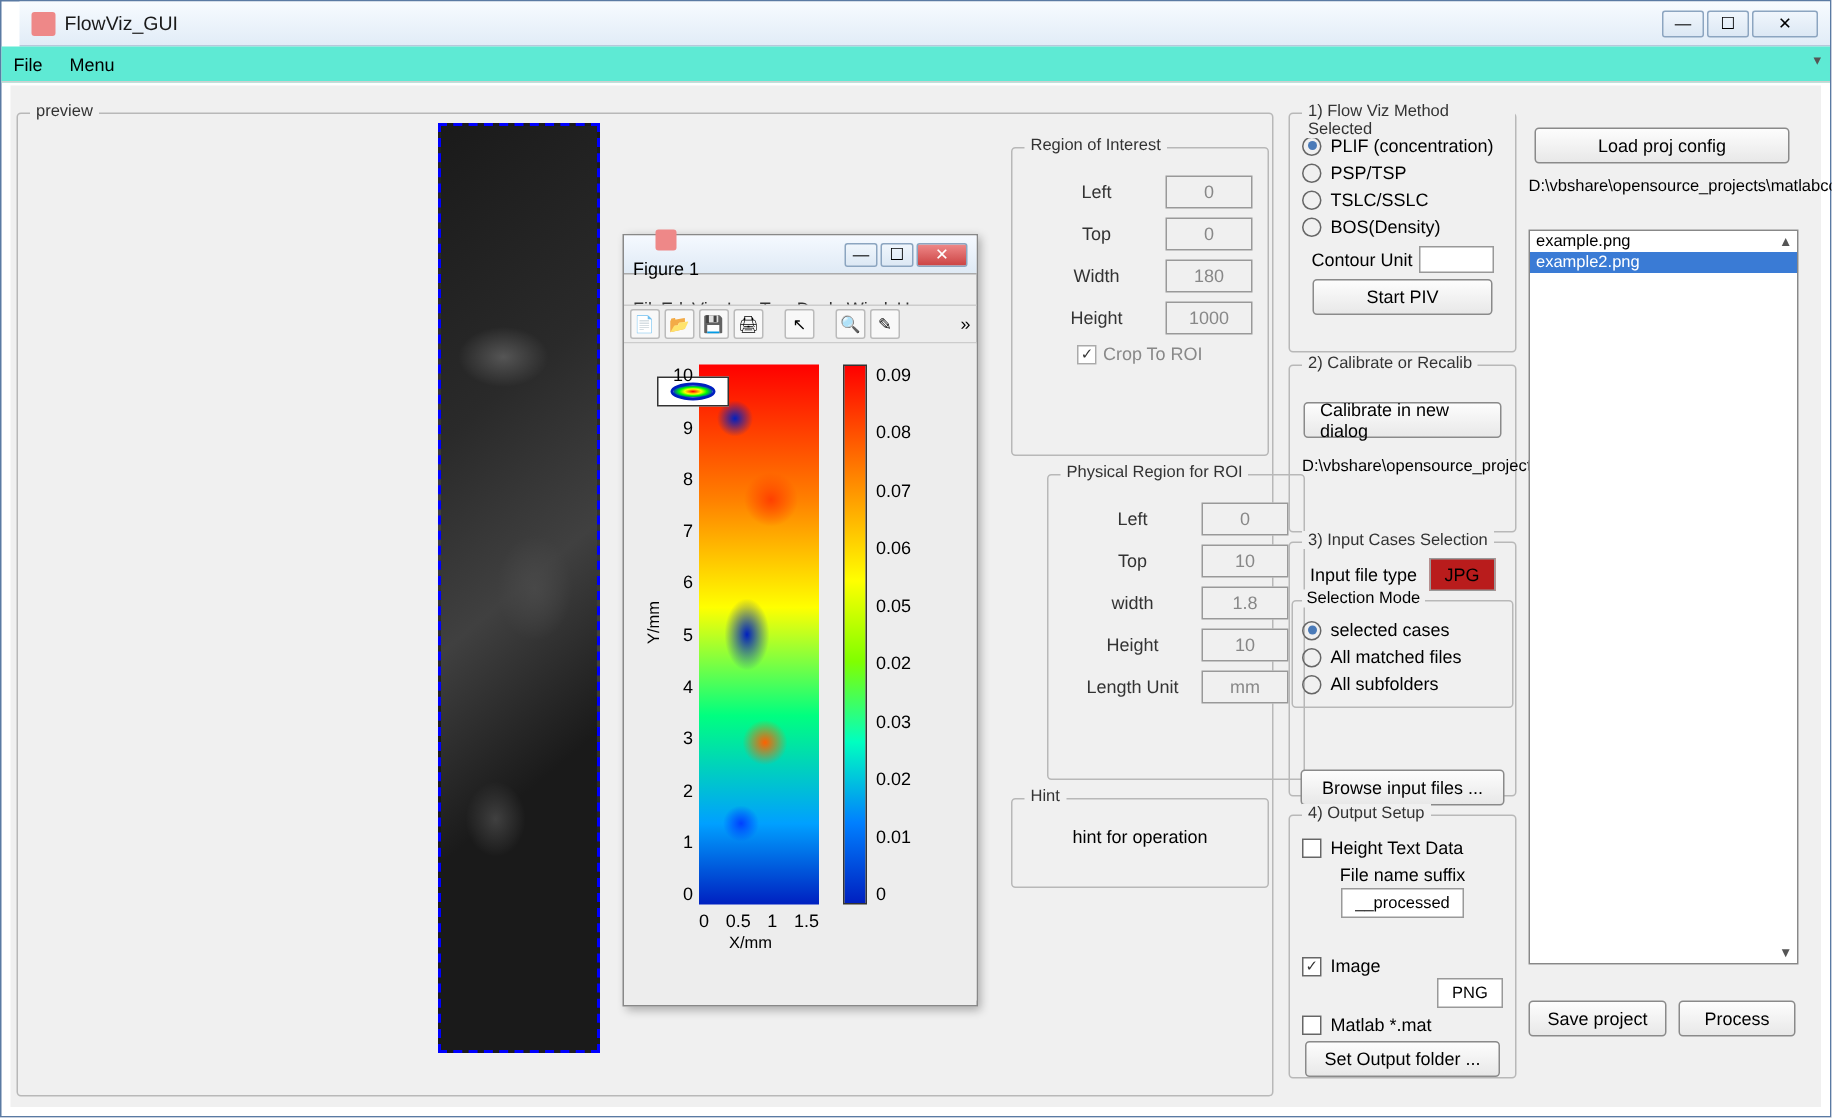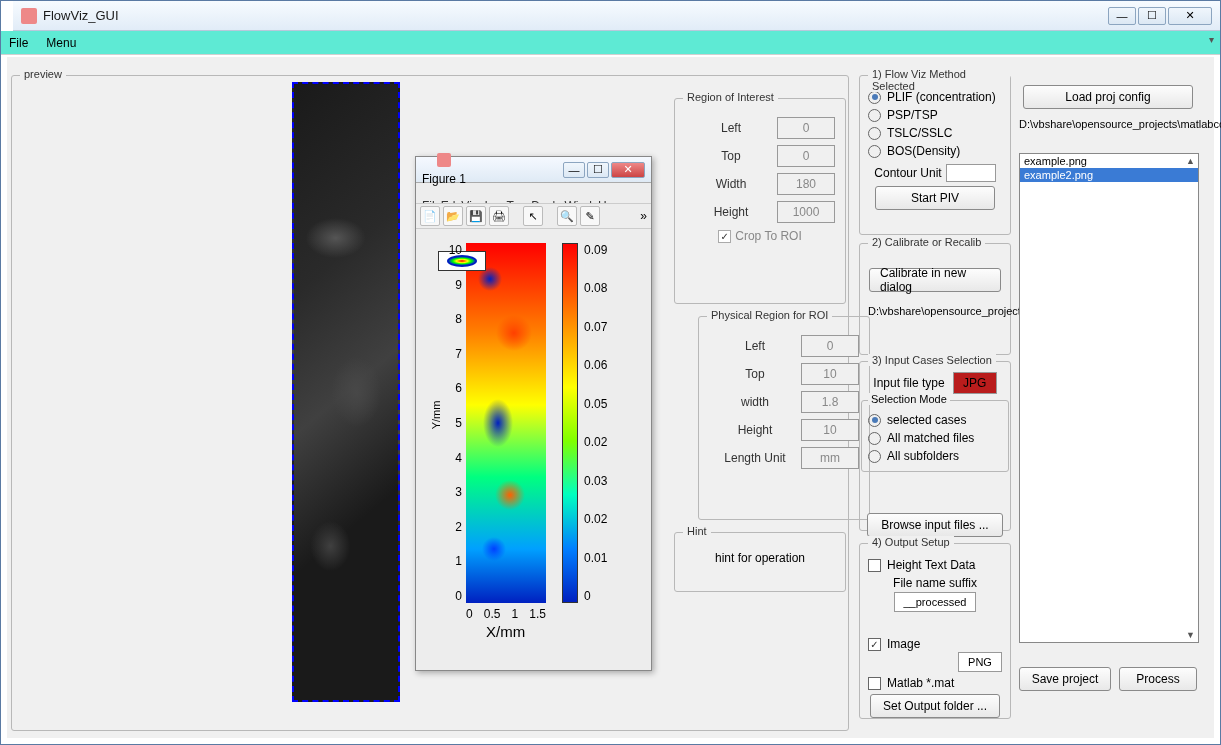--- a/index.html
+++ b/index.html
@@ -30,21 +30,21 @@
 .fig-toolbar { height: 26px; border-top:1px solid #ccc; border-bottom:1px solid #ccc; display:flex; align-items:center; padding:0 4px; gap:3px; }
 .fig-tb-btn { width:20px; height:20px; border:1px solid #bbb; background:#f8f8f8; border-radius:2px; display:flex; align-items:center; justify-content:center; font-size:11px; cursor:pointer; }
 .fig-plot { position:relative; height: 438px; background:#ededed; }
 .plot-area { position:absolute; left:50px; top:14px; width:80px; height:360px; background: linear-gradient(0deg,#0020c0 0%,#00a0ff 15%,#00ff80 35%,#ffff00 55%,#ff8000 75%,#ff0000 100%); }
 .plot-overlay { position:absolute; inset:0; background: radial-gradient(circle 20px at 30% 10%, #0020c0 0%, transparent 60%), radial-gradient(circle 30px at 60% 25%, #ff4000 0%, transparent 60%), radial-gradient(ellipse 25px 40px at 40% 50%, #0020c0 0%, transparent 60%), radial-gradient(circle 25px at 55% 70%, #ff6000 0%, transparent 60%), radial-gradient(circle 20px at 35% 85%, #0040ff 0%, transparent 60%); }
 .legend-box { position:absolute; left:22px; top:22px; width:48px; height:20px; background:#fff; border:1px solid #333; display:flex; align-items:center; justify-content:center; }
 .legend-ellipse { width:30px; height:12px; border:2px solid #0020c0; border-radius:50%; background: radial-gradient(ellipse, #ff0000 0%, #ffff00 30%, #00ff00 50%, #0000ff 80%); }
 .yaxis { position:absolute; left:32px; top:14px; height:360px; display:flex; flex-direction:column; justify-content:space-between; text-align:right; width:14px; font-size:11px; }
 .xaxis { position:absolute; left:50px; top:378px; width:80px; display:flex; justify-content:space-between; font-size:11px; }
 .ylabel { position:absolute; left:6px; top:180px; transform:rotate(-90deg); font-size:11px; }
-.xlabel { position:absolute; left:70px; top:394px; font-size:15px; }
+.xlabel { position:absolute; left:70px; top:394px; font-size:11px; }
 .colorbar { position:absolute; left:146px; top:14px; width:16px; height:360px; background: linear-gradient(0deg,#0020c0 0%,#0080ff 15%,#00ffc0 30%,#80ff00 45%,#ffff00 60%,#ff8000 80%,#ff0000 100%); border:1px solid #333; }
 .cbar-ticks { position:absolute; left:168px; top:14px; height:360px; display:flex; flex-direction:column; justify-content:space-between; font-size:11px; }
 
 
 .roi-box { left: 662px; top: 22px; width: 172px; height: 206px; }
 .phys-box { left: 662px; top: 240px; width: 172px; height: 204px; margin-left: 24px; }
 .hint-box { left: 662px; top: 456px; width: 172px; height: 60px; }
 .row { display:flex; align-items:center; justify-content:space-between; margin: 6px 2px; }
 .row label { flex:1; text-align:center; color:#333; }
 .inp { width: 58px; height: 22px; border: 1px solid #999; background:#b91c1c; text-align:center; font-size:12px; }

